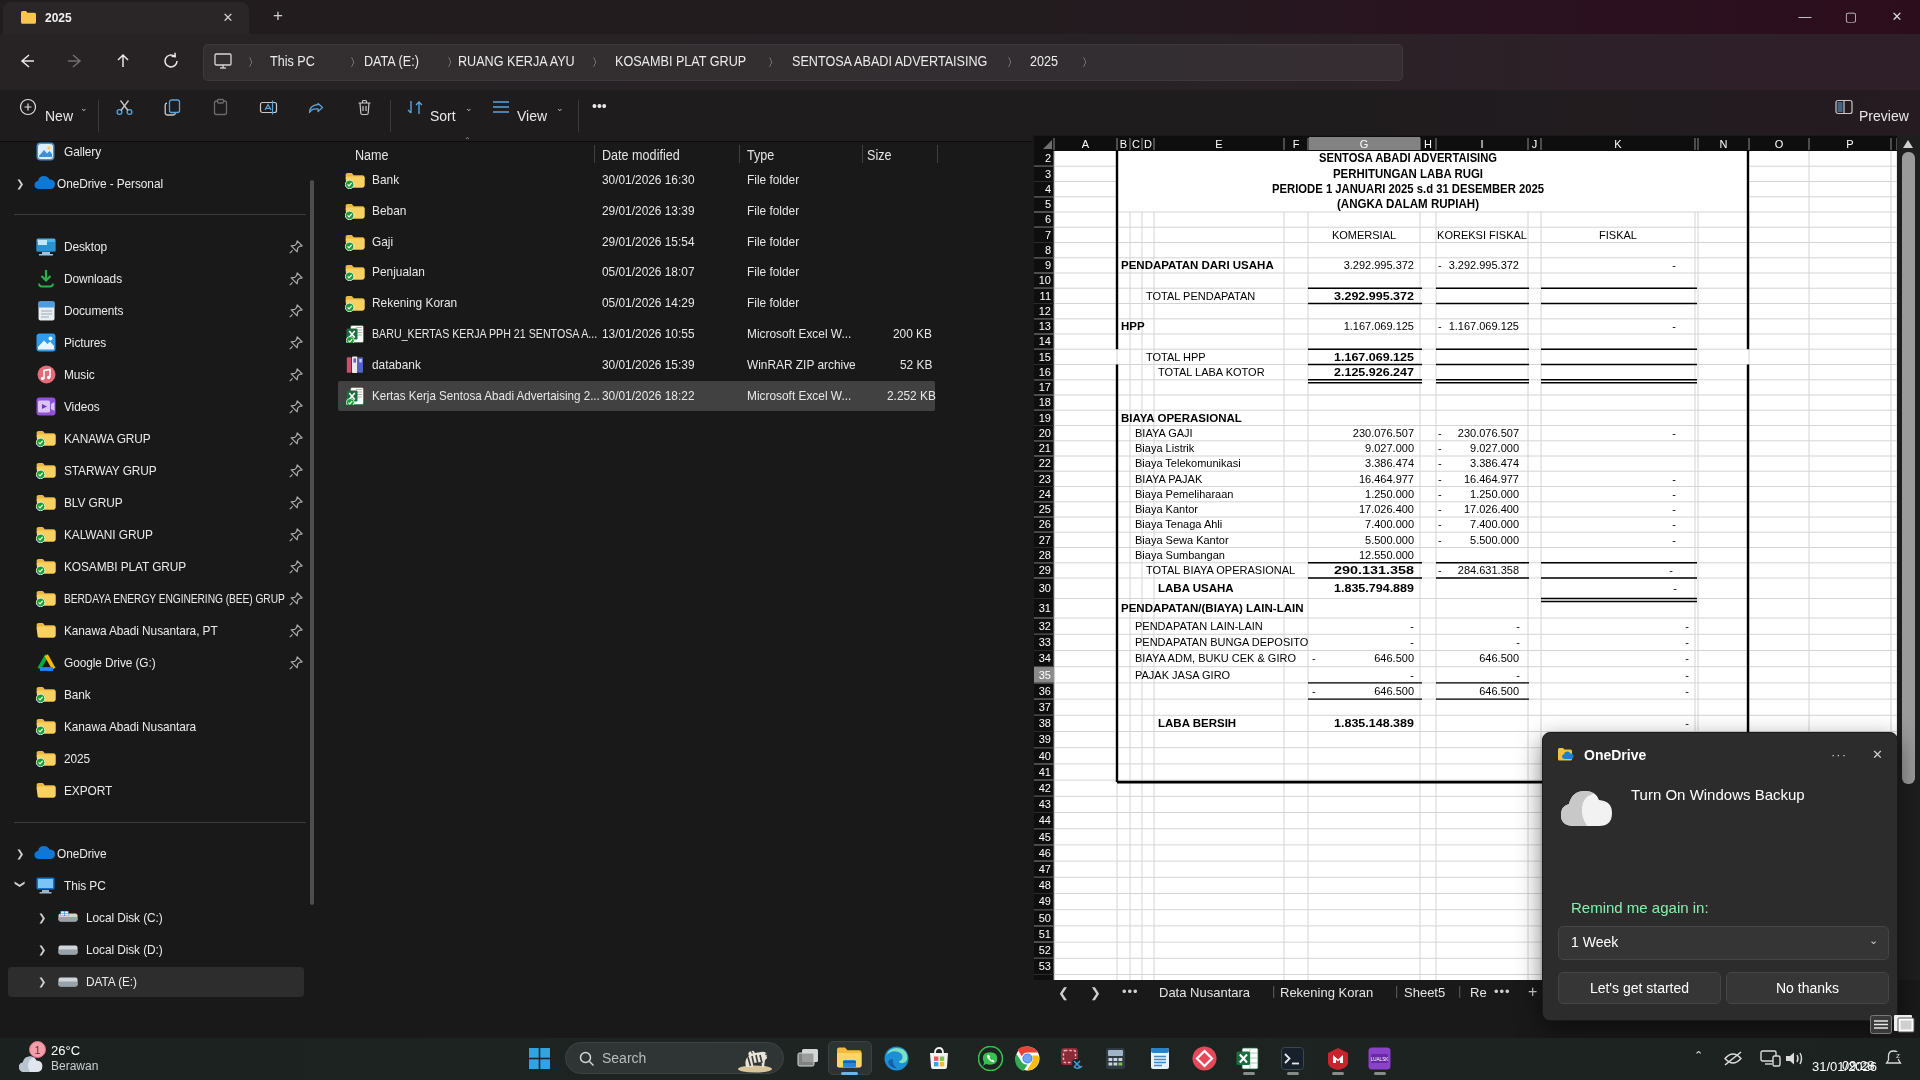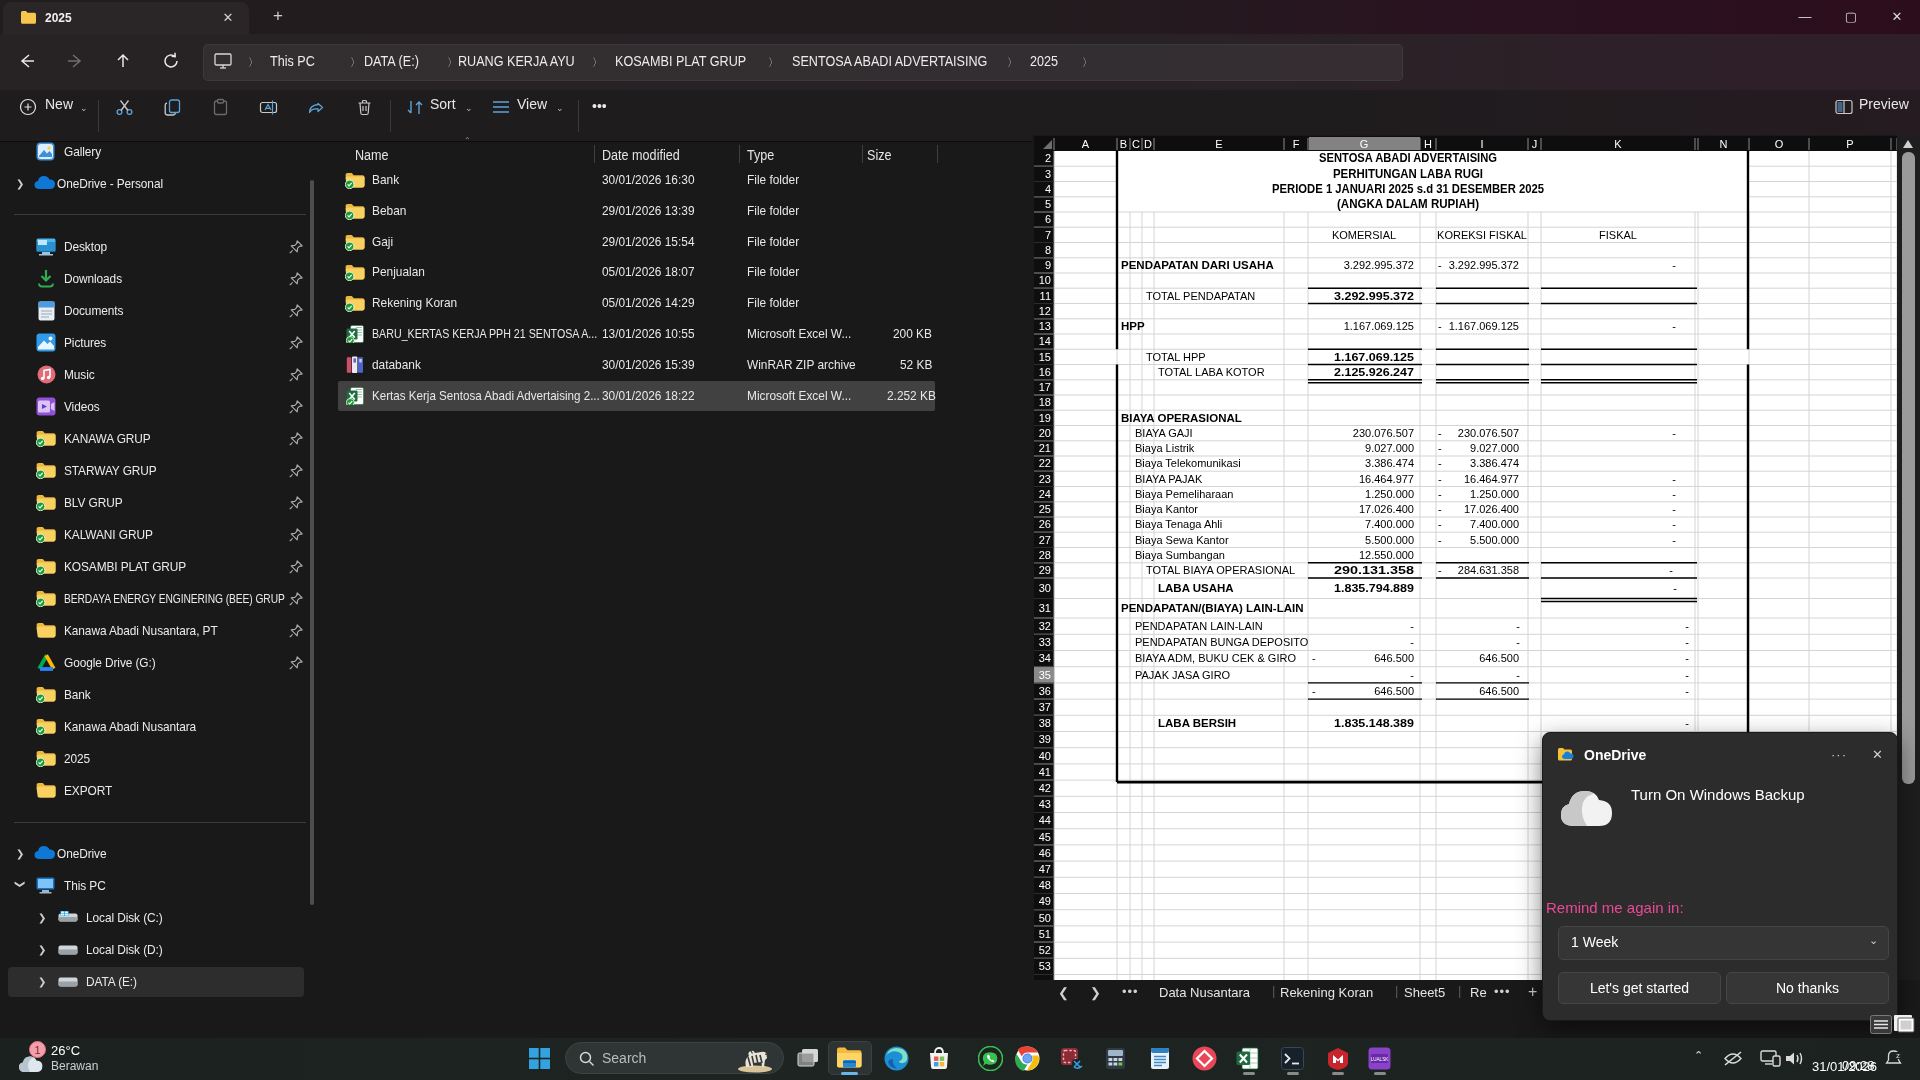--- a/index.html
+++ b/index.html
@@ -24,21 +24,21 @@
 #addrbox { left:203px; top:44px; width:1200px; height:37px; background:rgba(255,255,255,0.055);
   border:1px solid rgba(255,255,255,0.05); border-radius:5px; }
 #searchbox { left:1411px; top:44px; width:499px; height:37px; background:rgba(255,255,255,0.055);
   border:1px solid rgba(255,255,255,0.05); border-radius:5px; color:#bbb; font-size:14px; }
 .crumb { color:#ececec; font-size:14px; top:53px; white-space:nowrap; transform:scaleX(0.9); transform-origin:0 50%; }
 .csep { color:#b8b8b8; font-size:11px; top:55px; }
 
 #toolbar { left:0; top:90px; width:1920px; height:52px;
   background:linear-gradient(90deg,#1e1c1d 0%,#1f1c1e 70%,#251b20 100%);
   border-bottom:1px solid #0d0d0d; }
-.tbtext { color:#e8e8e8; font-size:14px; top:96px; }
+.tbtext { color:#e8e8e8; font-size:14px; top:108px; }
 .tbsep { top:100px; width:1px; height:32px; background:#3a3a3a; }
 
 
 #content { left:0; top:142px; width:1920px; height:868px; background:#191919; }
 
 
 .sbitem { left:0; width:320px; height:32px; color:#ebebeb; font-size:13.5px; letter-spacing:-0.1px; }
 .sbitem .lbl { position:absolute; left:64px; top:8px; white-space:nowrap; transform:scaleX(0.88); transform-origin:0 50%; }
 .sbitem .lbl2 { position:absolute; left:86px; top:8px; white-space:nowrap; transform:scaleX(0.88); transform-origin:0 50%; }
 .pin { position:absolute; left:288px; top:8px; width:16px; height:16px; }
@@ -880,21 +880,21 @@
         <path d="M8 12 q-3 0-3-2.4 q0-2 2-2.3 q0.6-2.8 3.4-2.8 q2.3 0 3 2 q3.1 0 3.1 2.6 q0 2.9-2.9 2.9 z" fill="#1a7edd"></path>
       </svg>
     <span class="abs" style="left:41px;top:14px;color:#fff;font-size:14px;font-weight:700;">OneDrive</span>
     <span class="abs" style="left:288px;top:14px;color:#cfcfcf;font-size:13px;letter-spacing:1px;">···</span>
     <span class="abs" style="left:329px;top:14px;color:#cfcfcf;font-size:13px;">✕</span>
     <svg class="abs" style="left:13px;top:55px" width="58" height="40" viewBox="0 0 58 40">
       <path d="M18 38 q-13 0-13-11 q0-9 8-11 q3-13 16-13 q11 0 14 9 q13 1 13 13 q0 13-13 13 z" fill="#f2f2f2"></path>
       <path d="M18 38 q-13 0-13-11 q0-9 8-11 q3-13 16-13 q5 0 9 2.5 q-11 3-12 14 q-1 9 5 18.5 z" fill="#c8c8c8"></path>
     </svg>
     <span class="abs" style="left:88px;top:53px;color:#fff;font-size:15px;">Turn On Windows Backup</span>
-    <span class="abs" style="left:3px;top:166px;color:#ec4899;font-size:15px;">Remind me again in:</span>
+    <span class="abs" style="left:28px;top:166px;color:#86efac;font-size:15px;">Remind me again in:</span>
     <div class="abs" style="left:15px;top:193px;width:331px;height:34px;background:#353535;border:1px solid #454545;border-radius:5px;">
       <span class="abs" style="left:12px;top:7px;color:#fff;font-size:14px;">1 Week</span>
       <span class="abs" style="left:310px;top:7px;color:#cfcfcf;font-size:11px;">⌄</span>
     </div>
     <div class="abs pbtn" style="left:15px;">Let's get started</div>
     <div class="abs pbtn" style="left:183px;">No thanks</div>
   </div>
 
   <div class="abs" id="taskbar">
 

